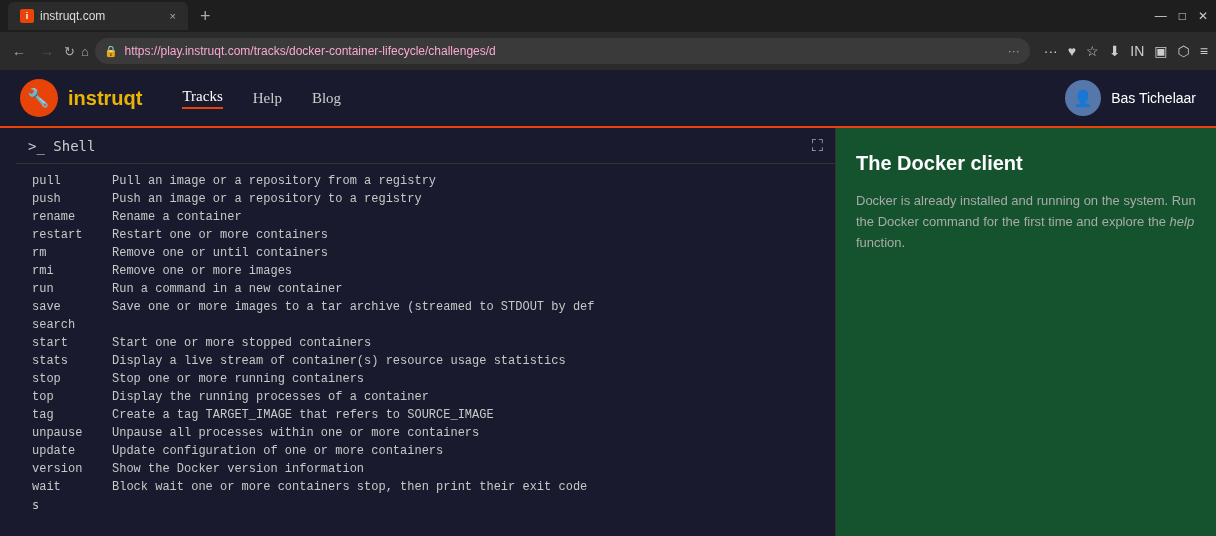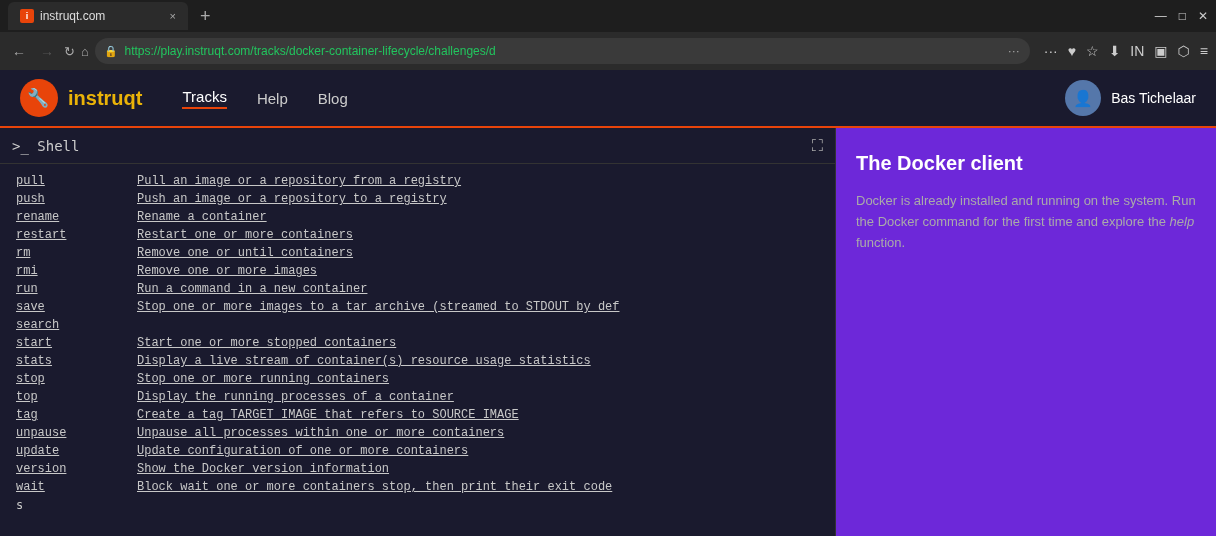--- a/index.html
+++ b/index.html
@@ -82,21 +82,21 @@
       flex: 1;
       background: #3a3a3a;
       border-radius: 16px;
       height: 26px;
       display: flex;
       align-items: center;
       padding: 0 10px;
       gap: 6px;
     }
     .url-lock { color: #4caf50; font-size: 11px; }
-    .url-text { color: #22c55e; font-size: 12px; flex: 1; }
+    .url-text { color: #f9a8d4; font-size: 12px; flex: 1; }
     .url-dots { color: #aaa; font-size: 12px; }
 
     .browser-actions {
       display: flex;
       align-items: center;
       gap: 10px;
       margin-left: 8px;
     }
     .br-btn { color: #ccc; font-size: 14px; cursor: pointer; }
 
@@ -133,20 +133,21 @@
     .nav-links {
       display: flex;
       gap: 30px;
       align-items: center;
     }
     .nav-link {
       color: #ccc;
       font-size: 15px;
       cursor: pointer;
       text-decoration: none;
+      font-family: Liberation Serif, serif;
     }
     .nav-link.active { color: white; border-bottom: 2px solid #e8440a; padding-bottom: 2px; }
     .header-right {
       margin-left: auto;
       display: flex;
       align-items: center;
       gap: 10px;
     }
     .user-avatar {
       width: 36px;
@@ -168,20 +169,21 @@
       overflow: hidden;
     }
 
     
     .terminal-panel {
       flex: 1;
       background: #1a1a2e;
       display: flex;
       flex-direction: column;
       border-right: 1px solid #333;
+      padding-left: 16px;
     }
     .terminal-header {
       display: flex;
       align-items: center;
       justify-content: space-between;
       padding: 6px 12px;
       background: #1a1a2e;
       border-bottom: 1px solid #333;
       height: 36px;
     }
@@ -202,28 +204,28 @@
       font-family: 'Courier New', monospace;
       font-size: 12px;
       color: #c8c8c8;
       line-height: 1.5;
       background: #1a1a2e;
     }
     .terminal-body::-webkit-scrollbar { width: 6px; }
     .terminal-body::-webkit-scrollbar-track { background: #1a1a2e; }
     .terminal-body::-webkit-scrollbar-thumb { background: #444; }
 
-    .cmd-line { display: flex; gap: 17px; text-decoration: underline; }
+    .cmd-line { display: flex; gap: 0; }
     .cmd-name { color: #c8c8c8; min-width: 80px; display: inline-block; }
-    .cmd-desc { color: #c8c8c8; margin-left: 24px; }
+    .cmd-desc { color: #c8c8c8; }
 
     
     .info-panel {
       width: 380px;
-      background: #6d28d9;
+      background: #14532d;
       padding: 24px 20px;
       color: #ccc;
     }
     .info-title {
       color: white;
       font-size: 20px;
       font-weight: bold;
       margin-bottom: 16px;
     }
     .info-text {
@@ -329,21 +331,21 @@
         <div class="cmd-line">
           <span class="cmd-name">rmi</span>
           <span class="cmd-desc">  Remove one or more images</span>
         </div>
         <div class="cmd-line">
           <span class="cmd-name">run</span>
           <span class="cmd-desc">  Run a command in a new container</span>
         </div>
         <div class="cmd-line">
           <span class="cmd-name">save</span>
-          <span class="cmd-desc">  Stop one or more images to a tar archive (streamed to STDOUT by def</span>
+          <span class="cmd-desc">  Save one or more images to a tar archive (streamed to STDOUT by def</span>
         </div>
         <div class="cmd-line">
           <span class="cmd-name">search</span>
         </div>
         <div class="cmd-line">
           <span class="cmd-name">start</span>
           <span class="cmd-desc">  Start one or more stopped containers</span>
         </div>
         <div class="cmd-line">
           <span class="cmd-name">stats</span>

